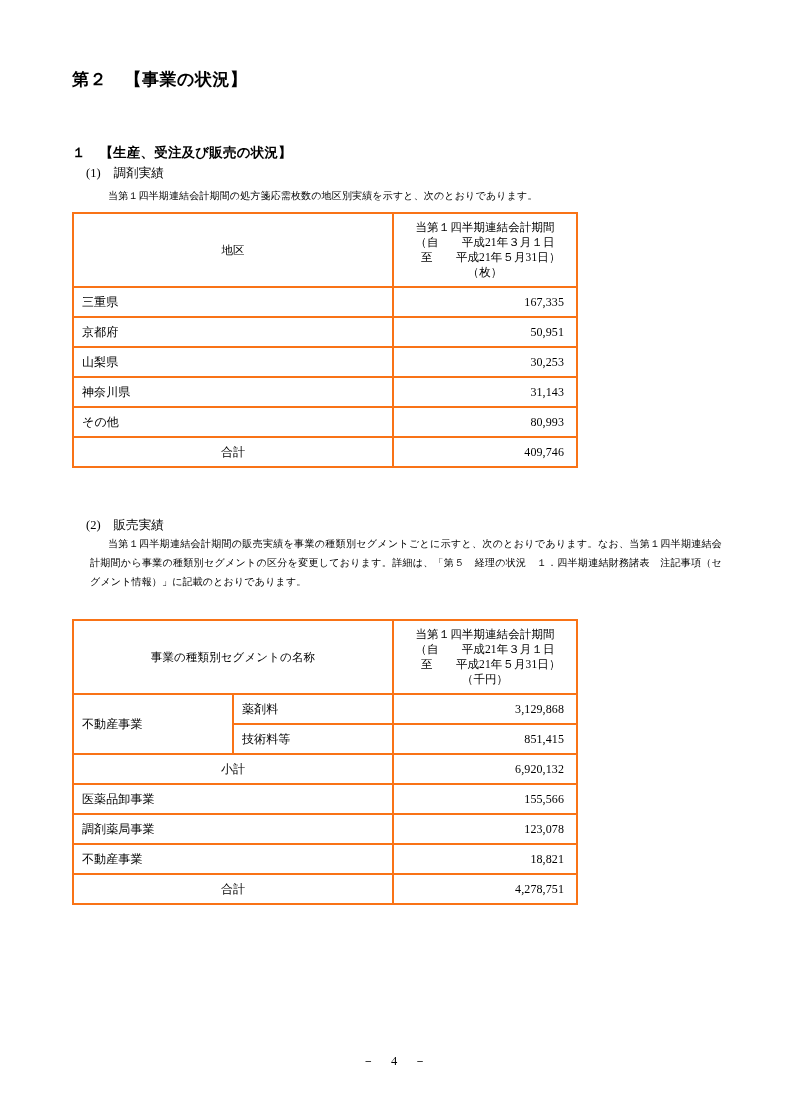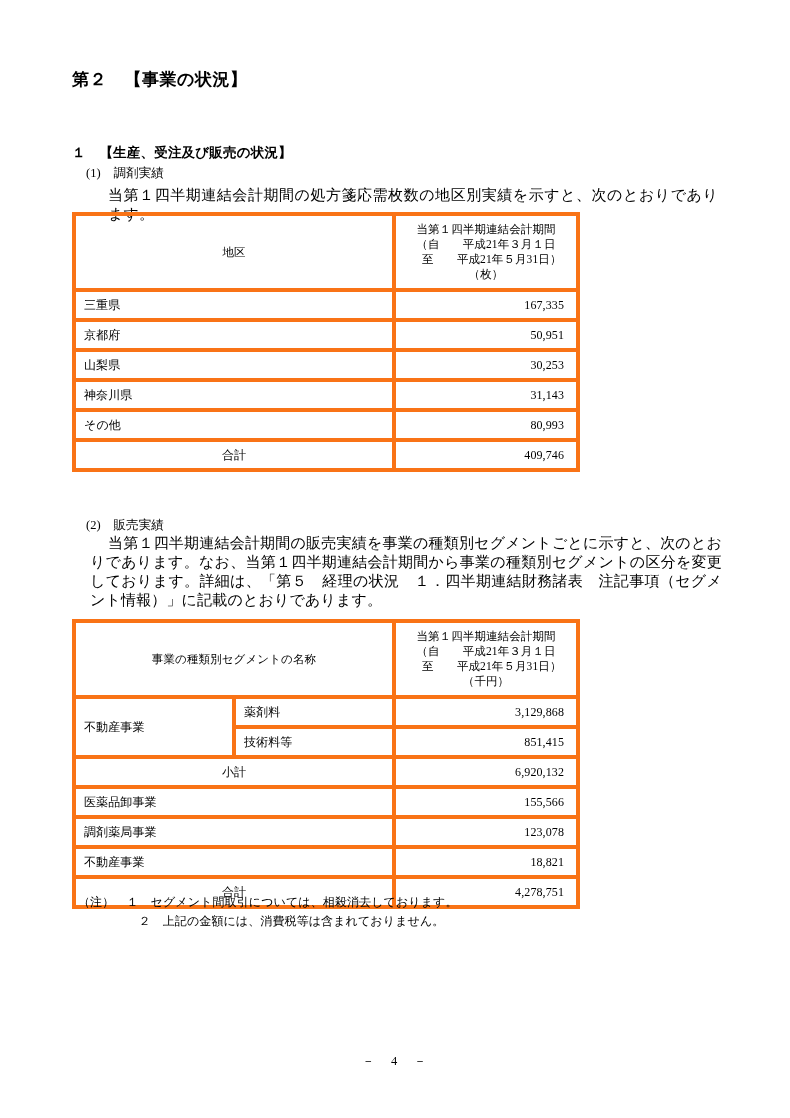--- a/index.html
+++ b/index.html
@@ -45,38 +45,38 @@
   .sub-title {
     position: absolute;
     font-size: 12.5px;
     letter-spacing: 0.1px;
   }
   #sub1 { left: 86px; top: 165px; }
   #sub2 { left: 86px; top: 517px; }
 
   .para {
     position: absolute;
-    font-size: 15px;
+    font-size: 10px;
     line-height: 19px;
     letter-spacing: 0.15px;
     text-align: justify;
   }
   #para1 { left: 108px; top: 186px; width: 610px; }
   #para2 { left: 90px; top: 534px; width: 632px; }
   #para2 .indent-first { text-indent: 18px; display: block; }
 
   
   table.grid {
     position: absolute;
     border-collapse: collapse;
     font-size: 12px;
     table-layout: fixed;
   }
   table.grid td {
-    border: 4px solid #f97316;
+    border: 2px solid #f97316;
     padding: 0 8px;
     vertical-align: middle;
     letter-spacing: 0.1px;
   }
   .hdr-cell {
     text-align: center;
     line-height: 15px;
     padding: 6px 4px !important;
     font-size: 11.5px;
     white-space: pre-line;
@@ -207,20 +207,16 @@
         <td class="name-cell" colspan="2">不動産事業</td>
         <td class="num-cell">18,821</td>
       </tr>
       <tr class="r-body">
         <td class="center-cell" colspan="2">合計</td>
         <td class="num-cell">4,278,751</td>
       </tr>
     </tbody>
   </table>
 
-  <div class="notes">
-    <span class="nrow">（注）　１　セグメント間取引については、相殺消去しております。</span>
-    <span class="nrow">　　　　　２　上記の金額には、消費税等は含まれておりません。</span>
-  </div>
 
   <div class="page-num">－　4　－</div>
 
 </div>
 
 </body></html>

